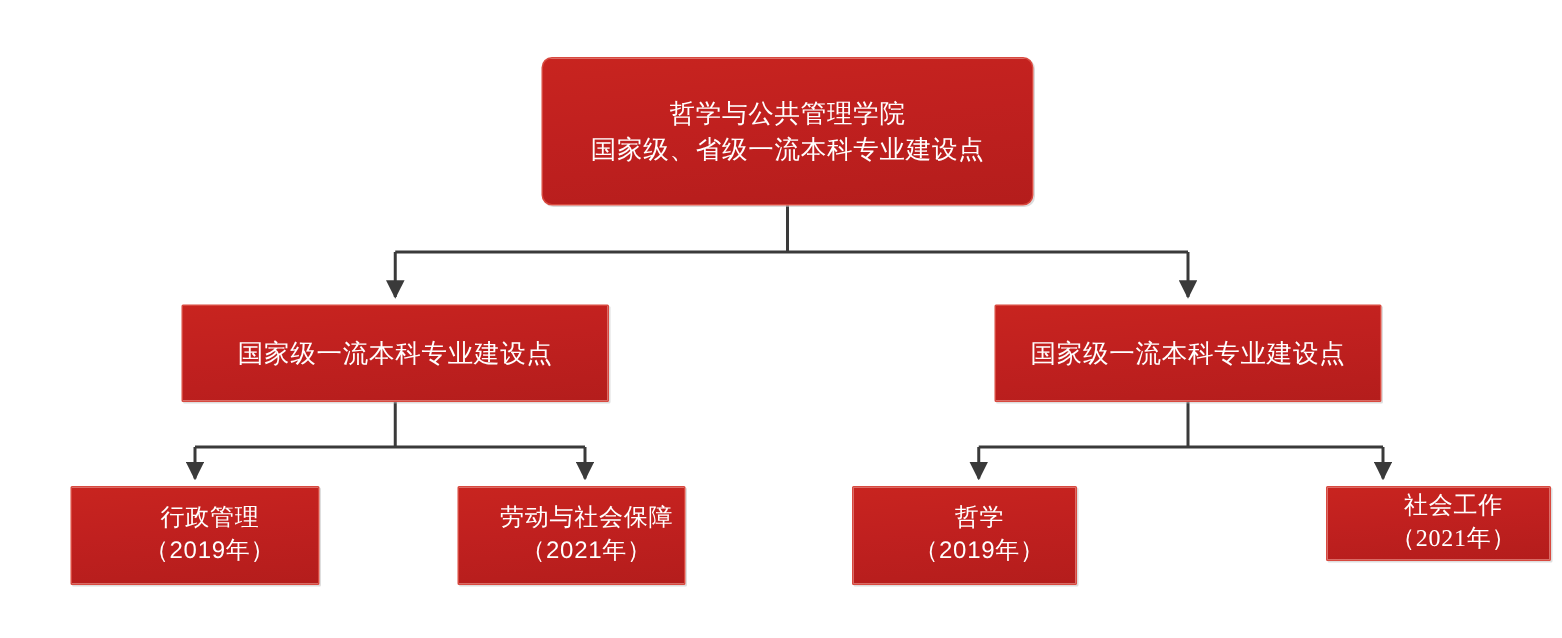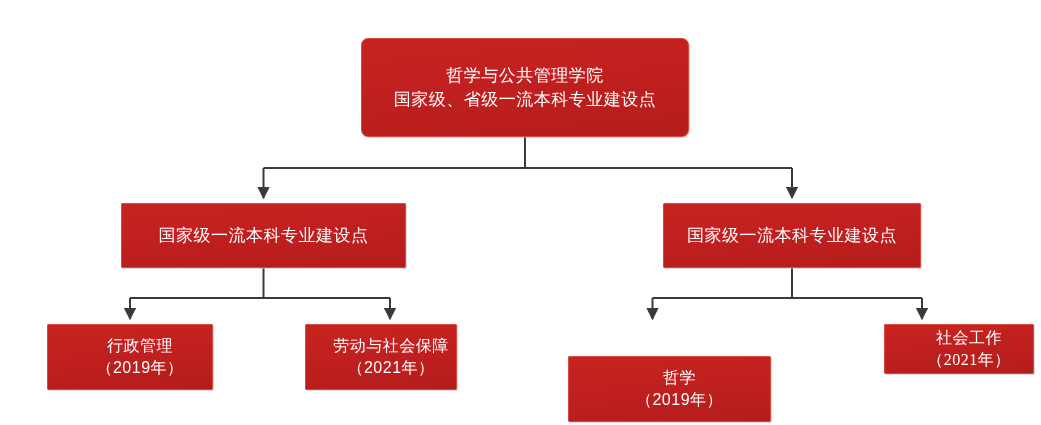--- a/index.html
+++ b/index.html
@@ -110,21 +110,21 @@
   <div class="node node-leaf" style="left:47px; top:324px; width:166px; height:66px;">
     <span class="label">行政管理
 （2019年）</span>
   </div>
 
   <div class="node node-leaf" style="left:305px; top:324px; width:152px; height:66px;">
     <span class="label">劳动与社会保障
 （2021年）</span>
   </div>
 
-  <div class="node node-leaf" style="left:568px; top:324px; width:203px; height:66px;margin-top:32px;">
+  <div class="node node-leaf" style="left:568px; top:324px; width:150px; height:66px;">
     <span class="label">哲学
 （2019年）</span>
   </div>
 
   <div class="node node-leaf" style="left:884px; top:324px; width:150px; height:50px;font-family:Liberation Serif, serif;">
     <span class="label">社会工作
 （2021年）</span>
   </div>
 
 </div>

